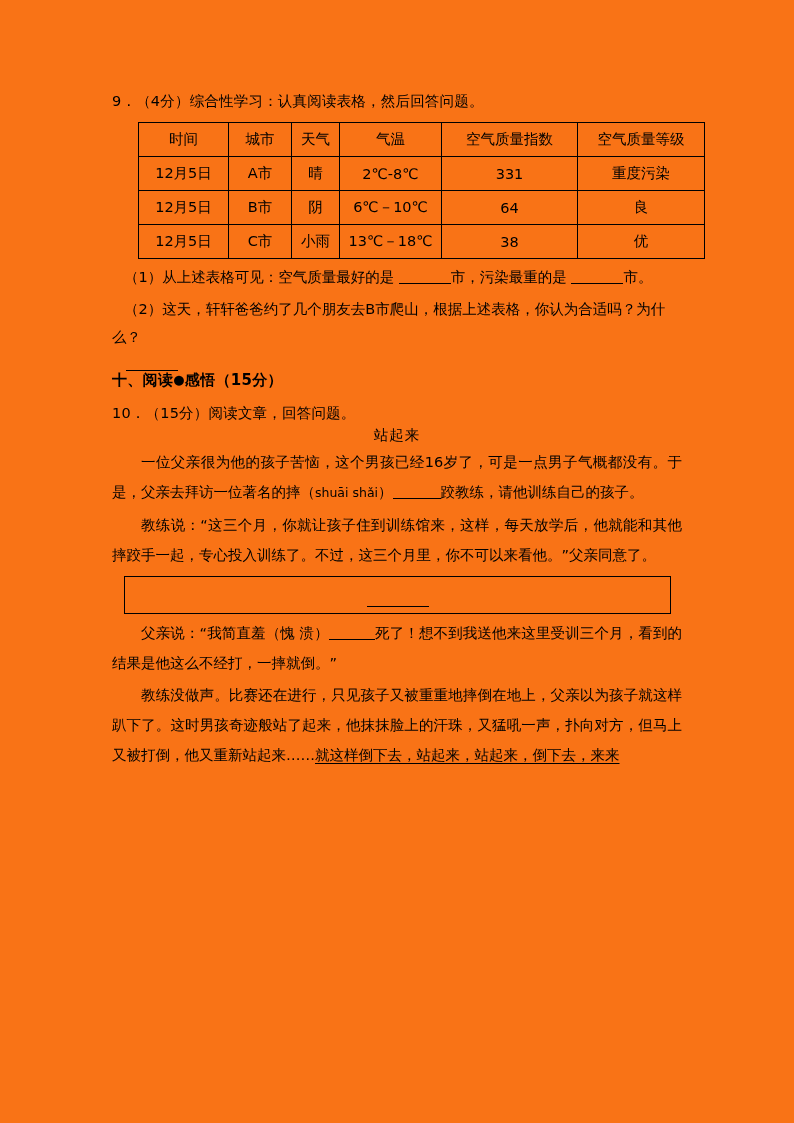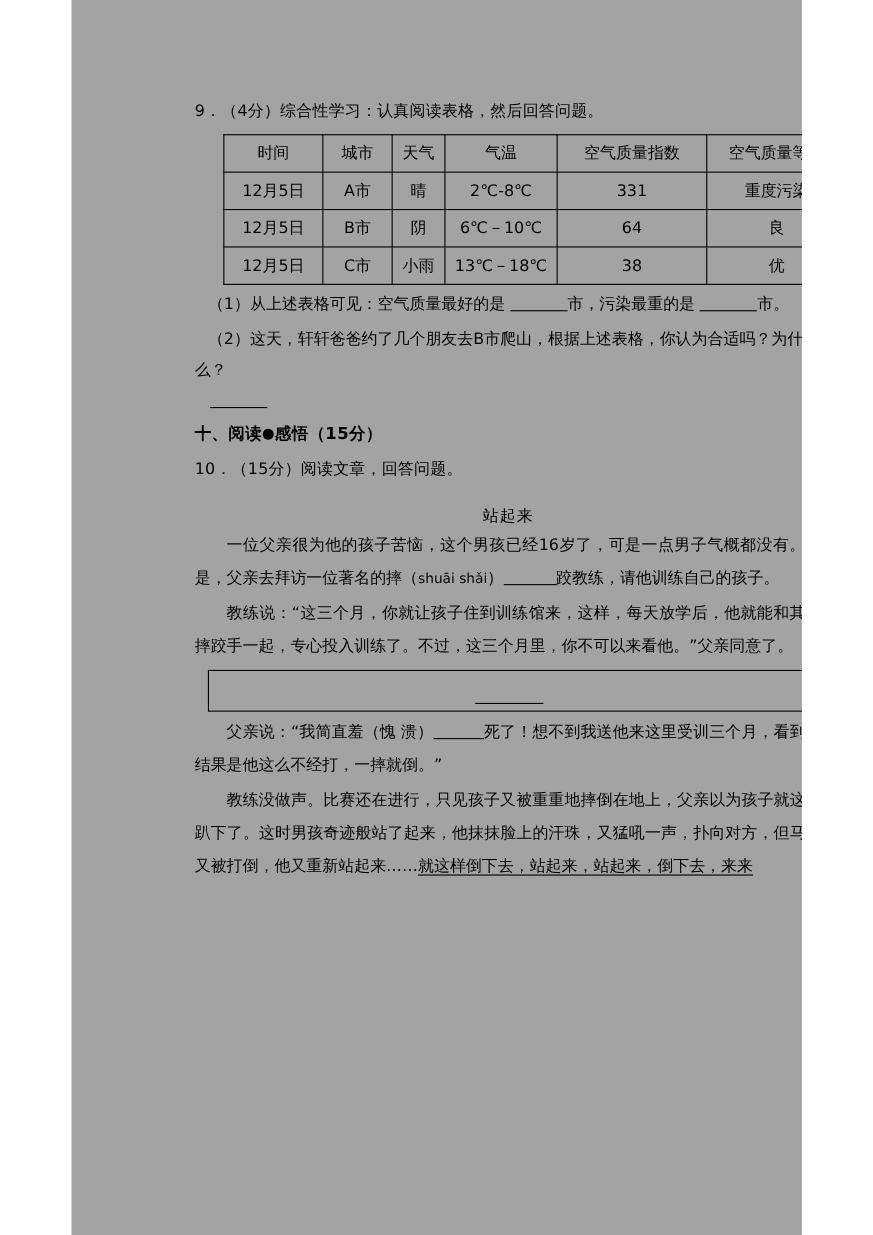--- a/index.html
+++ b/index.html
@@ -7,24 +7,24 @@
     margin: 0;
     padding: 0;
     background: #ffffff;
   }
   body {
     font-family: "DejaVu Sans", "Liberation Sans", sans-serif;
     color: #000000;
   }
   .page {
     position: relative;
-    width: 664px;
+    width: 794px;
     height: 1123px;
     margin: 0 auto;
-    background: #a3a3a3;
+    background: #f97316;
     overflow: hidden;
   }
   .content {
     position: absolute;
     left: 112px;
     top: 88px;
     width: 570px;
   }
 
   
@@ -86,33 +86,31 @@
     width: 52px;
     border-bottom: 1.4px solid #000;
     margin: 18px 0 0 14px;
     height: 1px;
   }
 
   
   .sec-head {
     font-size: 15px;
     font-weight: bold;
-    margin-top: 14px;
     letter-spacing: 0.3px;
   }
   .dot {
     font-size: 13px;
     vertical-align: 1px;
   }
 
   
   .art-title {
     text-align: center;
     font-size: 14.5px;
-    margin-top: 20px;
     letter-spacing: 1px;
   }
   .para {
     font-size: 14.5px;
     line-height: 30px;
     text-align: justify;
     text-justify: inter-character;
     text-indent: 2em;
     margin: 0;
     margin-top: 2px;

